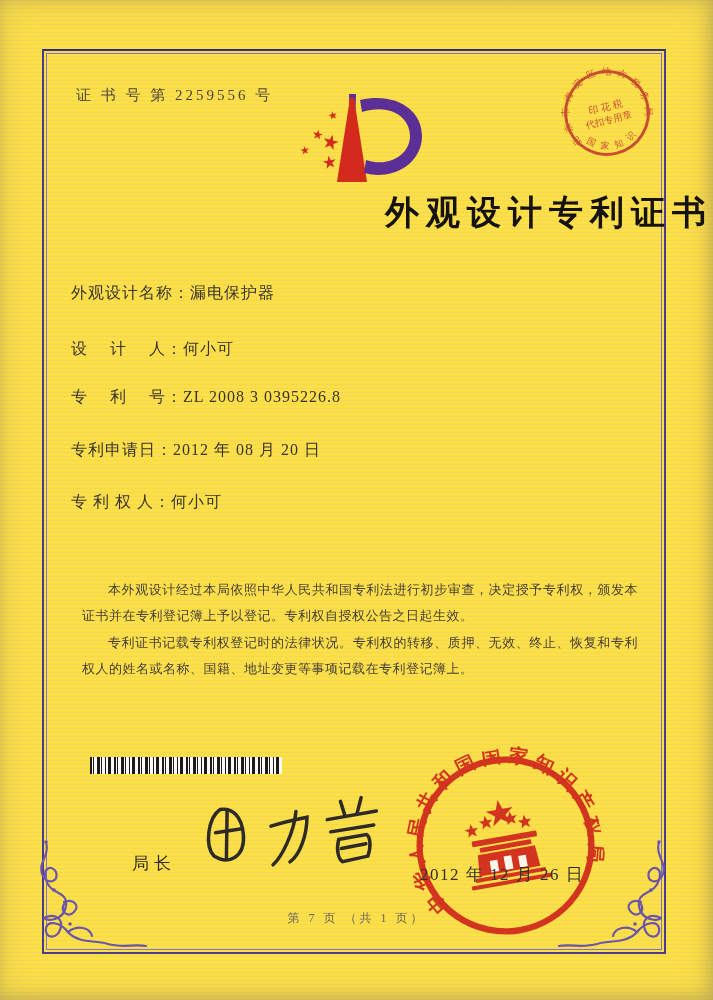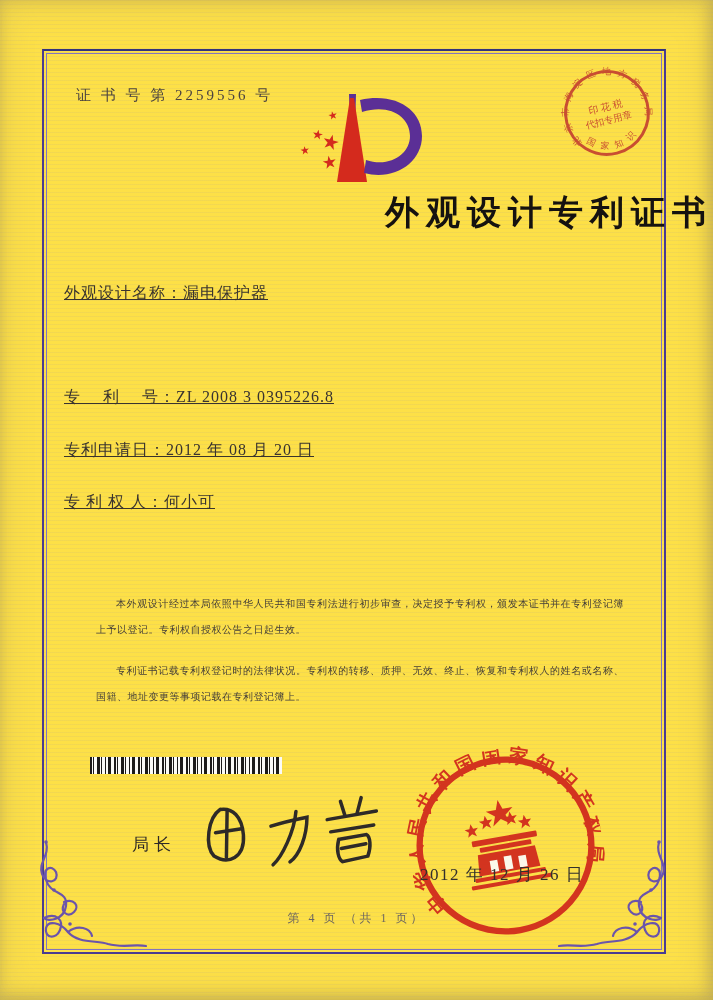--- a/index.html
+++ b/index.html
@@ -25,35 +25,35 @@
   
   .logo{position:absolute;left:292px;top:90px;width:140px;height:102px;}
   .logo .star{position:absolute;color:#d42a1d;line-height:1;}
   .logo svg{position:absolute;left:40px;top:0;}
   
   .title{
     position:absolute;left:0;right:0;top:190px;text-align:right;
     font-size:34px;font-weight:700;letter-spacing:7px;color:#151210;
   }
   
-  .field{position:absolute;left:64px;font-size:16px;color:#39332f;letter-spacing:1px;white-space:nowrap;text-decoration:underline;}
+  .field{position:absolute;left:71px;font-size:16px;color:#39332f;letter-spacing:1px;white-space:nowrap;}
   .f0{top:283px}.f1{top:339px}.f2{top:387px}.f3{top:440px}.f4{top:492px}.f5{top:537px}
   
   .body-text{position:absolute;left:80px;width:560px;top:575px;color:#443e38;}
-  .body-text p{margin:16px;font-size:10px;line-height:25.5px;text-align:justify;text-indent:2em;letter-spacing:.5px;}
+  .body-text p{margin:2px;font-size:13px;line-height:25.5px;text-align:justify;text-indent:2em;letter-spacing:.5px;}
   
   .barcode{
     position:absolute;left:90px;top:757px;width:192px;height:17px;
     background:repeating-linear-gradient(90deg,
       #1d1b1a 0 2px,#fbfaf7 2px 3px,#1d1b1a 3px 4px,#fbfaf7 4px 7px,
       #1d1b1a 7px 10px,#fbfaf7 10px 11px,#1d1b1a 11px 12px,#fbfaf7 12px 15px,
       #1d1b1a 15px 16px,#fbfaf7 16px 18px,#1d1b1a 18px 21px,#fbfaf7 21px 24px);
   }
   
-  .director{position:absolute;left:132px;top:833px;font-size:17px;letter-spacing:5px;color:#2f2a26;}
+  .director{position:absolute;left:132px;top:852px;font-size:17px;letter-spacing:5px;color:#2f2a26;}
   .signature{position:absolute;left:183px;top:790px;transform:rotate(-2deg);}
   
   .seal{position:absolute;left:409px;top:749px;transform:rotate(-10deg);opacity:.93;}
   .issue-date{position:absolute;left:420px;top:863px;font-size:17px;color:#33302c;letter-spacing:1.5px;white-space:nowrap;}
   
   .tax-stamp{position:absolute;left:560px;top:66px;transform:rotate(-14deg);opacity:.88;}
   
   .flourish{position:absolute;width:115px;height:115px;}
   .flourish.bl{left:34px;top:840px;}
   .flourish.br{left:556px;top:840px;transform:scaleX(-1);}
@@ -105,20 +105,21 @@
     <svg width="100" height="100" viewBox="0 0 100 100">
       <polygon points="17,4 24,4 23,36 18,36" fill="#5b2f96"></polygon>
       <polygon points="5,92 18,8 22,8 35,92" fill="#d42a1d"></polygon>
       <path d="M28,10 C64,2 90,20 90,46 C90,73 62,91 32,83 L34,70 C58,78 78,64 78,46 C78,27 58,13 30,22 Z" fill="#5b2f96"></path>
     </svg>
   </div>
 
   <div class="title">外观设计专利证书</div>
 
   <div class="field f0"><span>外观设计名称：</span><span>漏电保护器</span></div>
+  <div class="field f1"><span>设　 计　 人：</span><span>何小可</span></div>
   <div class="field f2"><span>专　 利　 号：</span><span>ZL 2008 3 0395226.8</span></div>
   <div class="field f3"><span>专利申请日：</span><span>2012 年 08 月 20 日</span></div>
   <div class="field f4"><span>专 利 权 人：</span><span>何小可</span></div>
 
   <div class="body-text">
     <p>本外观设计经过本局依照中华人民共和国专利法进行初步审查，决定授予专利权，颁发本证书并在专利登记簿上予以登记。专利权自授权公告之日起生效。</p>
     <p>专利证书记载专利权登记时的法律状况。专利权的转移、质押、无效、终止、恢复和专利权人的姓名或名称、国籍、地址变更等事项记载在专利登记簿上。</p>
   </div>
 
   <div class="barcode"></div>
@@ -172,15 +173,15 @@
     <text font-size="9.5" fill="#c23b2e" font-family="'Liberation Serif','DejaVu Serif',serif">
       <textPath href="#taxTop" xlink:href="#taxTop" textLength="168" lengthAdjust="spacing">北京市海淀区地方税务局</textPath>
     </text>
     <text font-size="9.5" fill="#c23b2e" font-family="'Liberation Serif','DejaVu Serif',serif">
       <textPath href="#taxBottom" xlink:href="#taxBottom" textLength="108" lengthAdjust="spacing">国家知识产权局</textPath>
     </text>
     <text x="0" y="-3" text-anchor="middle" font-size="10.5" fill="#c23b2e" font-family="'Liberation Serif','DejaVu Serif',serif">印 花 税</text>
     <text x="0" y="11" text-anchor="middle" font-size="10" fill="#c23b2e" font-family="'Liberation Serif','DejaVu Serif',serif">代扣专用章</text>
   </svg>
 
-  <div class="footer">第 4 页 （共 1 页）</div>
+  <div class="footer">第 7 页 （共 1 页）</div>
 
 </div>
 
 </body></html>

